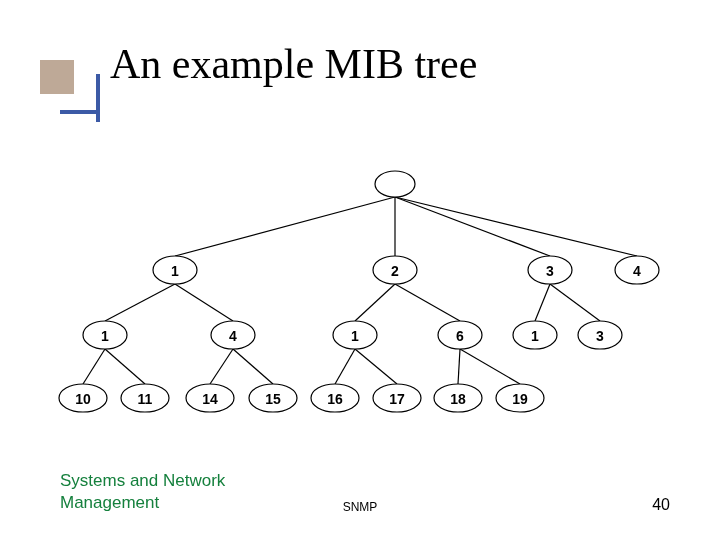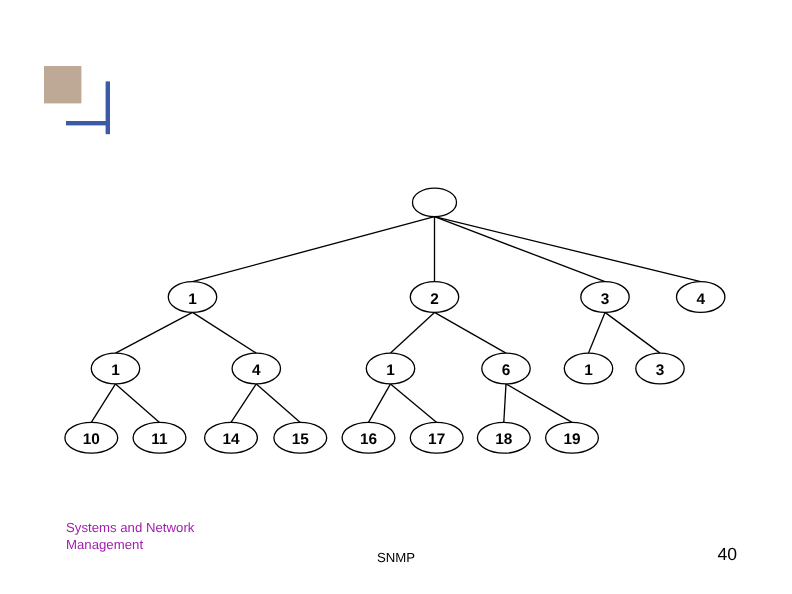--- a/index.html
+++ b/index.html
@@ -73,25 +73,25 @@
       text-anchor: middle;
       dominant-baseline: central;
     }
     .edge {
       stroke: #000;
       stroke-width: 1.2;
       fill: none;
     }
     .footer-left {
       position: absolute;
-      bottom: 36px;
+      bottom: 26px;
       left: 60px;
-      font-size: 12px;
+      font-size: 17px;
       line-height: 1.3;
-      color: #a21caf;
+      color: #15803d;
     }
     .footer-center {
       position: absolute;
       bottom: 26px;
       left: 0;
       right: 0;
       text-align: center;
       font-size: 12px;
       color: #000;
     }
@@ -103,20 +103,21 @@
       color: #000;
     }
   </style>
 </head>
 <body>
 
 <div class="header">
   <div class="accent-block"></div>
   <div class="accent-bar-v"></div>
   <div class="accent-bar-h"></div>
+  <div class="title">An example MIB tree</div>
 </div>
 
 <div class="diagram">
   <svg id="tree-svg" viewBox="0 0 610 260">
       <line x1="340" y1="37" x2="120" y2="96" class="edge"></line>
       <line x1="340" y1="37" x2="340" y2="96" class="edge"></line>
       <line x1="340" y1="37" x2="495" y2="96" class="edge"></line>
       <line x1="340" y1="37" x2="582" y2="96" class="edge"></line>
       <line x1="120" y1="124" x2="50" y2="161" class="edge"></line>
       <line x1="120" y1="124" x2="178" y2="161" class="edge"></line>

